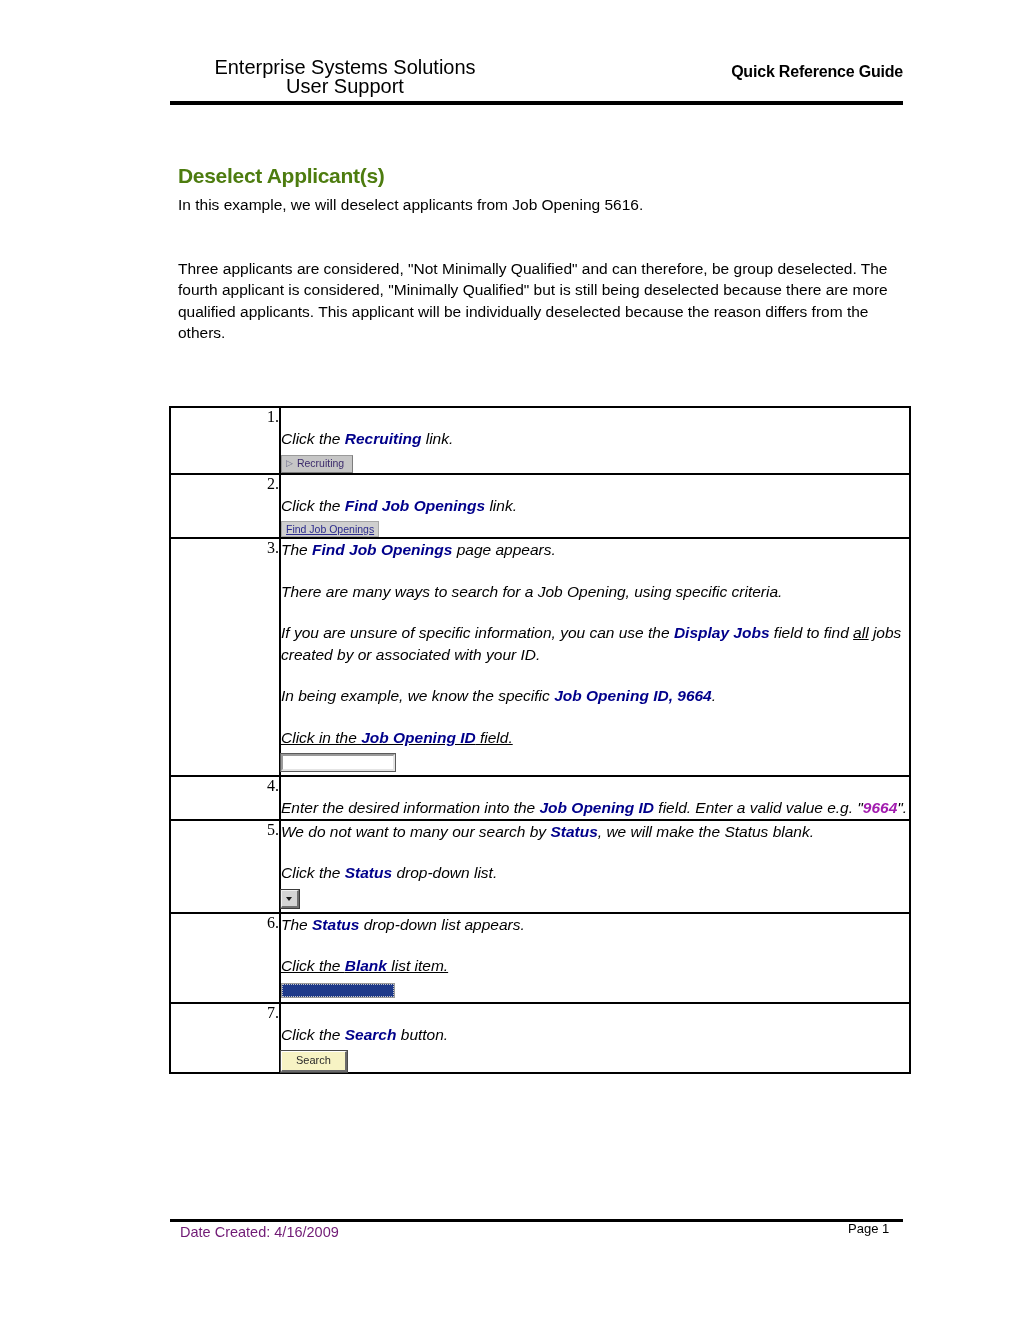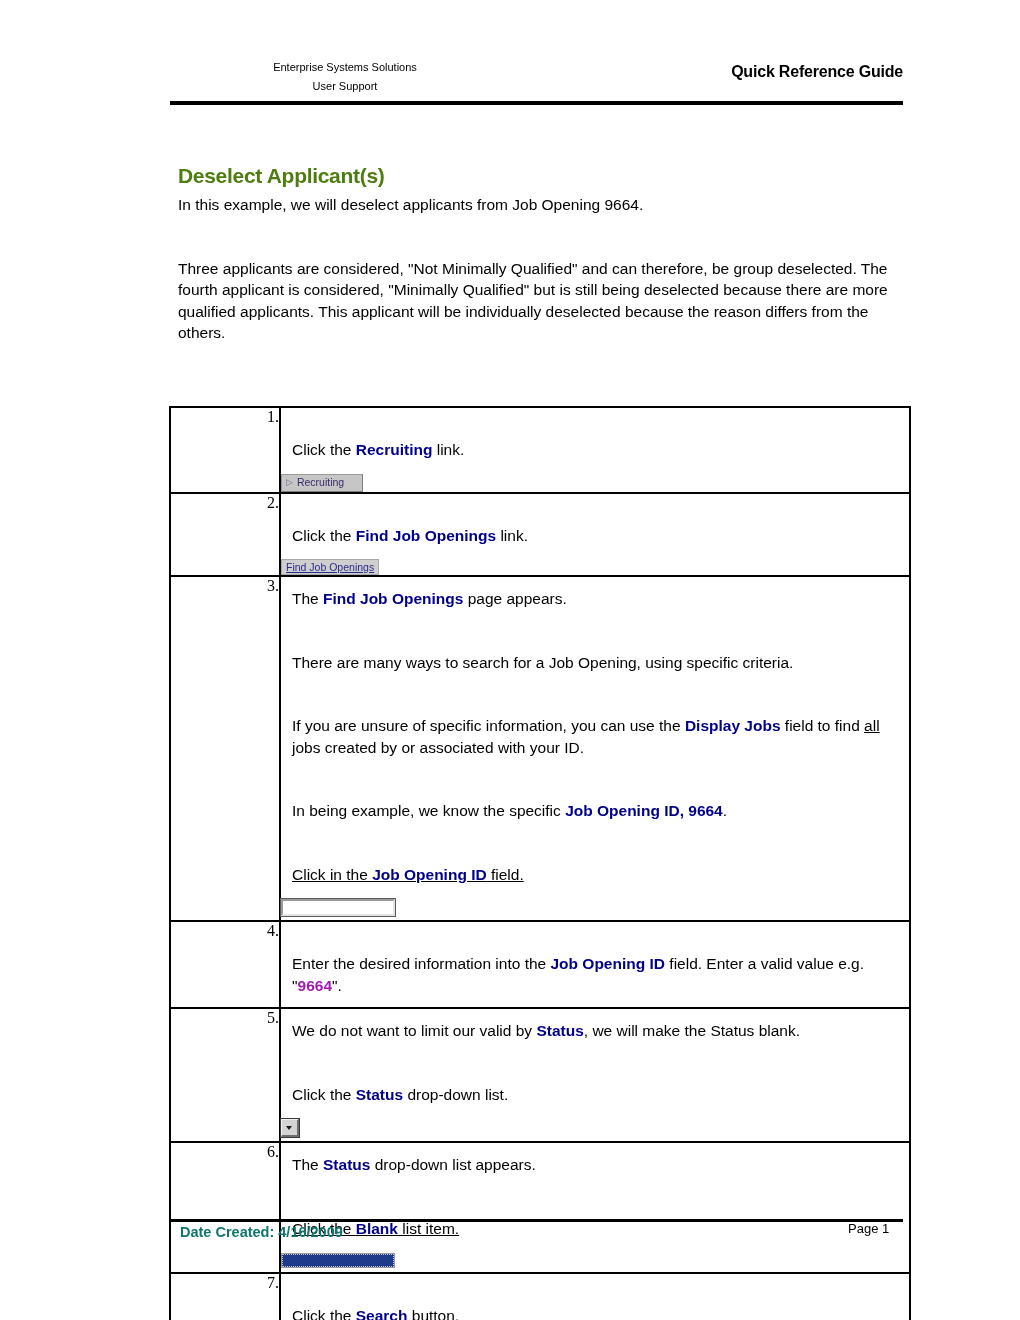--- a/index.html
+++ b/index.html
@@ -30,21 +30,21 @@
     top: 58px;
     width: 733px;
     height: 46px;
   }
   .header-left {
     position: absolute;
     left: 10px;
     top: 0;
     width: 330px;
     text-align: center;
-    font-size: 11px;
+    font-size: 20px;
     line-height: 19px;
     color: #000;
   }
   .header-left .line1 { display: block; }
   .header-left .line2 { display: block; }
   .header-title {
     position: absolute;
     right: 0px;
     top: 5px;
     font-size: 16px;
@@ -107,21 +107,22 @@
     padding: 7px 12px 0 0;
     color: #000;
   }
   .body-cell {
     padding: 7px 8px 7px 14px;
   }
   .step-line {
     font-size: 15.5px;
     line-height: 21.5px;
     color: #000;
-    margin: 11px;
+    margin: 0;
+    font-style: italic;
   }
   .step-gap { height: 20px; }
   .b-blue {
     color: #00008B;
     font-weight: bold;
   }
   .b-red {
     color: #a21caf;
     font-weight: bold;
   }
@@ -130,21 +131,21 @@
   
   .widget-row { margin-top: 3px; }
 
   
   .w-recruiting {
     display: inline-block;
     background: #C6C6C6;
     border: 1px solid #9a9a9a;
     border-right-color: #7d7d7d;
     border-bottom-color: #7d7d7d;
-    padding: 1px 18px 2px 4px;
+    padding: 1px 8px 2px 4px;
     font-size: 10.5px;
     line-height: 12px;
     color: #3b2a6b;
     white-space: nowrap;
   }
   .w-recruiting .tri-box {
     display: inline-block;
     margin-right: 4px;
     font-size: 9px;
     color: #6b6b8a;
@@ -237,22 +238,21 @@
     top: 1219px;
     width: 733px;
     height: 3px;
     background: #000000;
   }
   .footer-left {
     position: absolute;
     left: 180px;
     top: 1224px;
     font-size: 14.5px;
-    color: #0f766e;
-    font-weight: bold;
+    color: #701a75;
   }
   .footer-right {
     position: absolute;
     left: 848px;
     top: 1221px;
     font-size: 13px;
     color: #000;
   }
 </style>
 </head>
@@ -264,21 +264,21 @@
     <div class="header-left">
       <span class="line1">Enterprise Systems Solutions</span>
       <span class="line2">User Support</span>
     </div>
     <div class="header-title">Quick Reference Guide</div>
   </div>
   <div class="header-rule"></div>
 
   <div class="content">
     <h1 class="doc-title">Deselect Applicant(s)</h1>
-    <p class="para">In this example, we will deselect applicants from Job Opening 9664.</p>
+    <p class="para">In this example, we will deselect applicants from Job Opening 5616.</p>
     <div class="para-gap"></div>
     <div class="para-gap"></div>
     <p class="para">Three applicants are considered, "Not Minimally Qualified" and can therefore, be group deselected.  The fourth applicant is considered, "Minimally Qualified" but is still being deselected because there are more qualified applicants.  This applicant will be individually deselected because the reason differs from the others.</p>
   </div>
 
   <table class="steps-table">
     <colgroup>
         <col class="col-num">
         <col>
       </colgroup>
@@ -328,21 +328,21 @@
         <td class="num-cell">4.</td>
         <td class="body-cell">
           <div class="step-gap"></div>
           <p class="step-line"><span>Enter the desired information into the </span><span class="b-blue">Job Opening ID</span><span> field. Enter a valid value e.g. "</span><span class="b-red">9664</span><span>".</span></p>
         </td>
       </tr>
 
       <tr>
         <td class="num-cell">5.</td>
         <td class="body-cell">
-          <p class="step-line"><span>We do not want to limit our valid by </span><span class="b-blue">Status</span><span>, we will make the Status blank.</span></p>
+          <p class="step-line"><span>We do not want to many our search by </span><span class="b-blue">Status</span><span>, we will make the Status blank.</span></p>
           <div class="step-gap"></div>
           <p class="step-line"><span>Click the </span><span class="b-blue">Status</span><span> drop-down list.</span></p>
           <div class="widget-row">
             <span class="w-dropdown"><span class="arr"></span></span>
           </div>
         </td>
       </tr>
 
       <tr>
         <td class="num-cell">6.</td>

